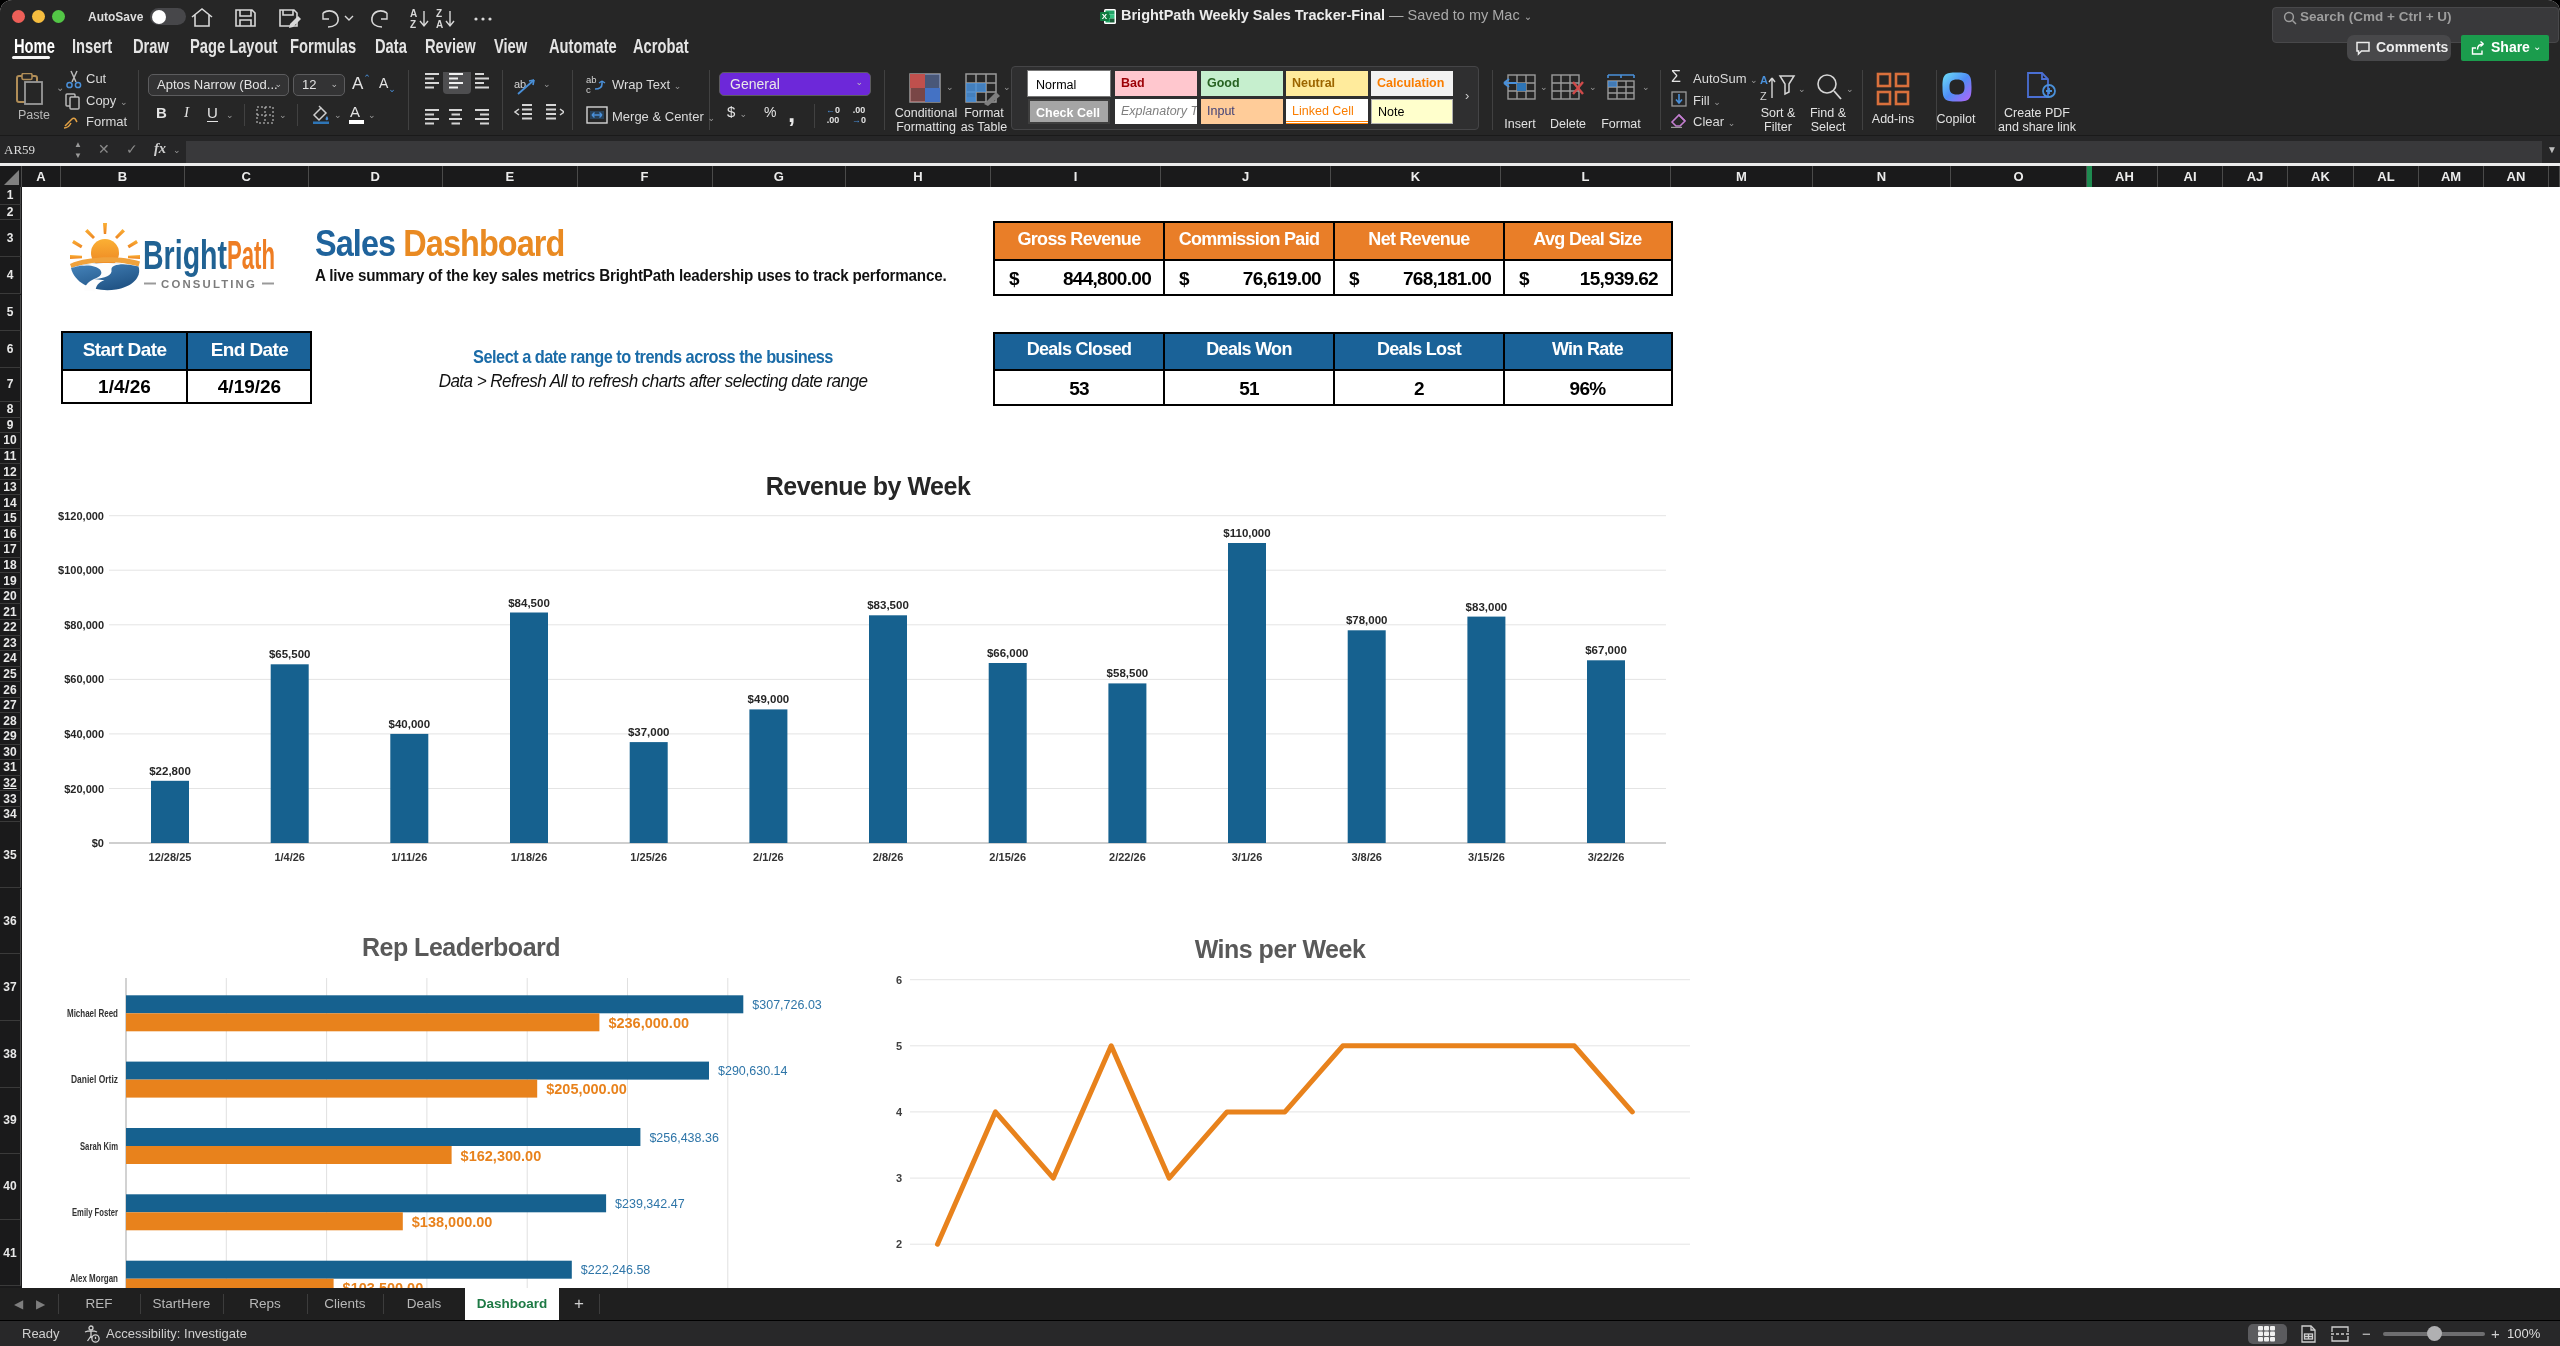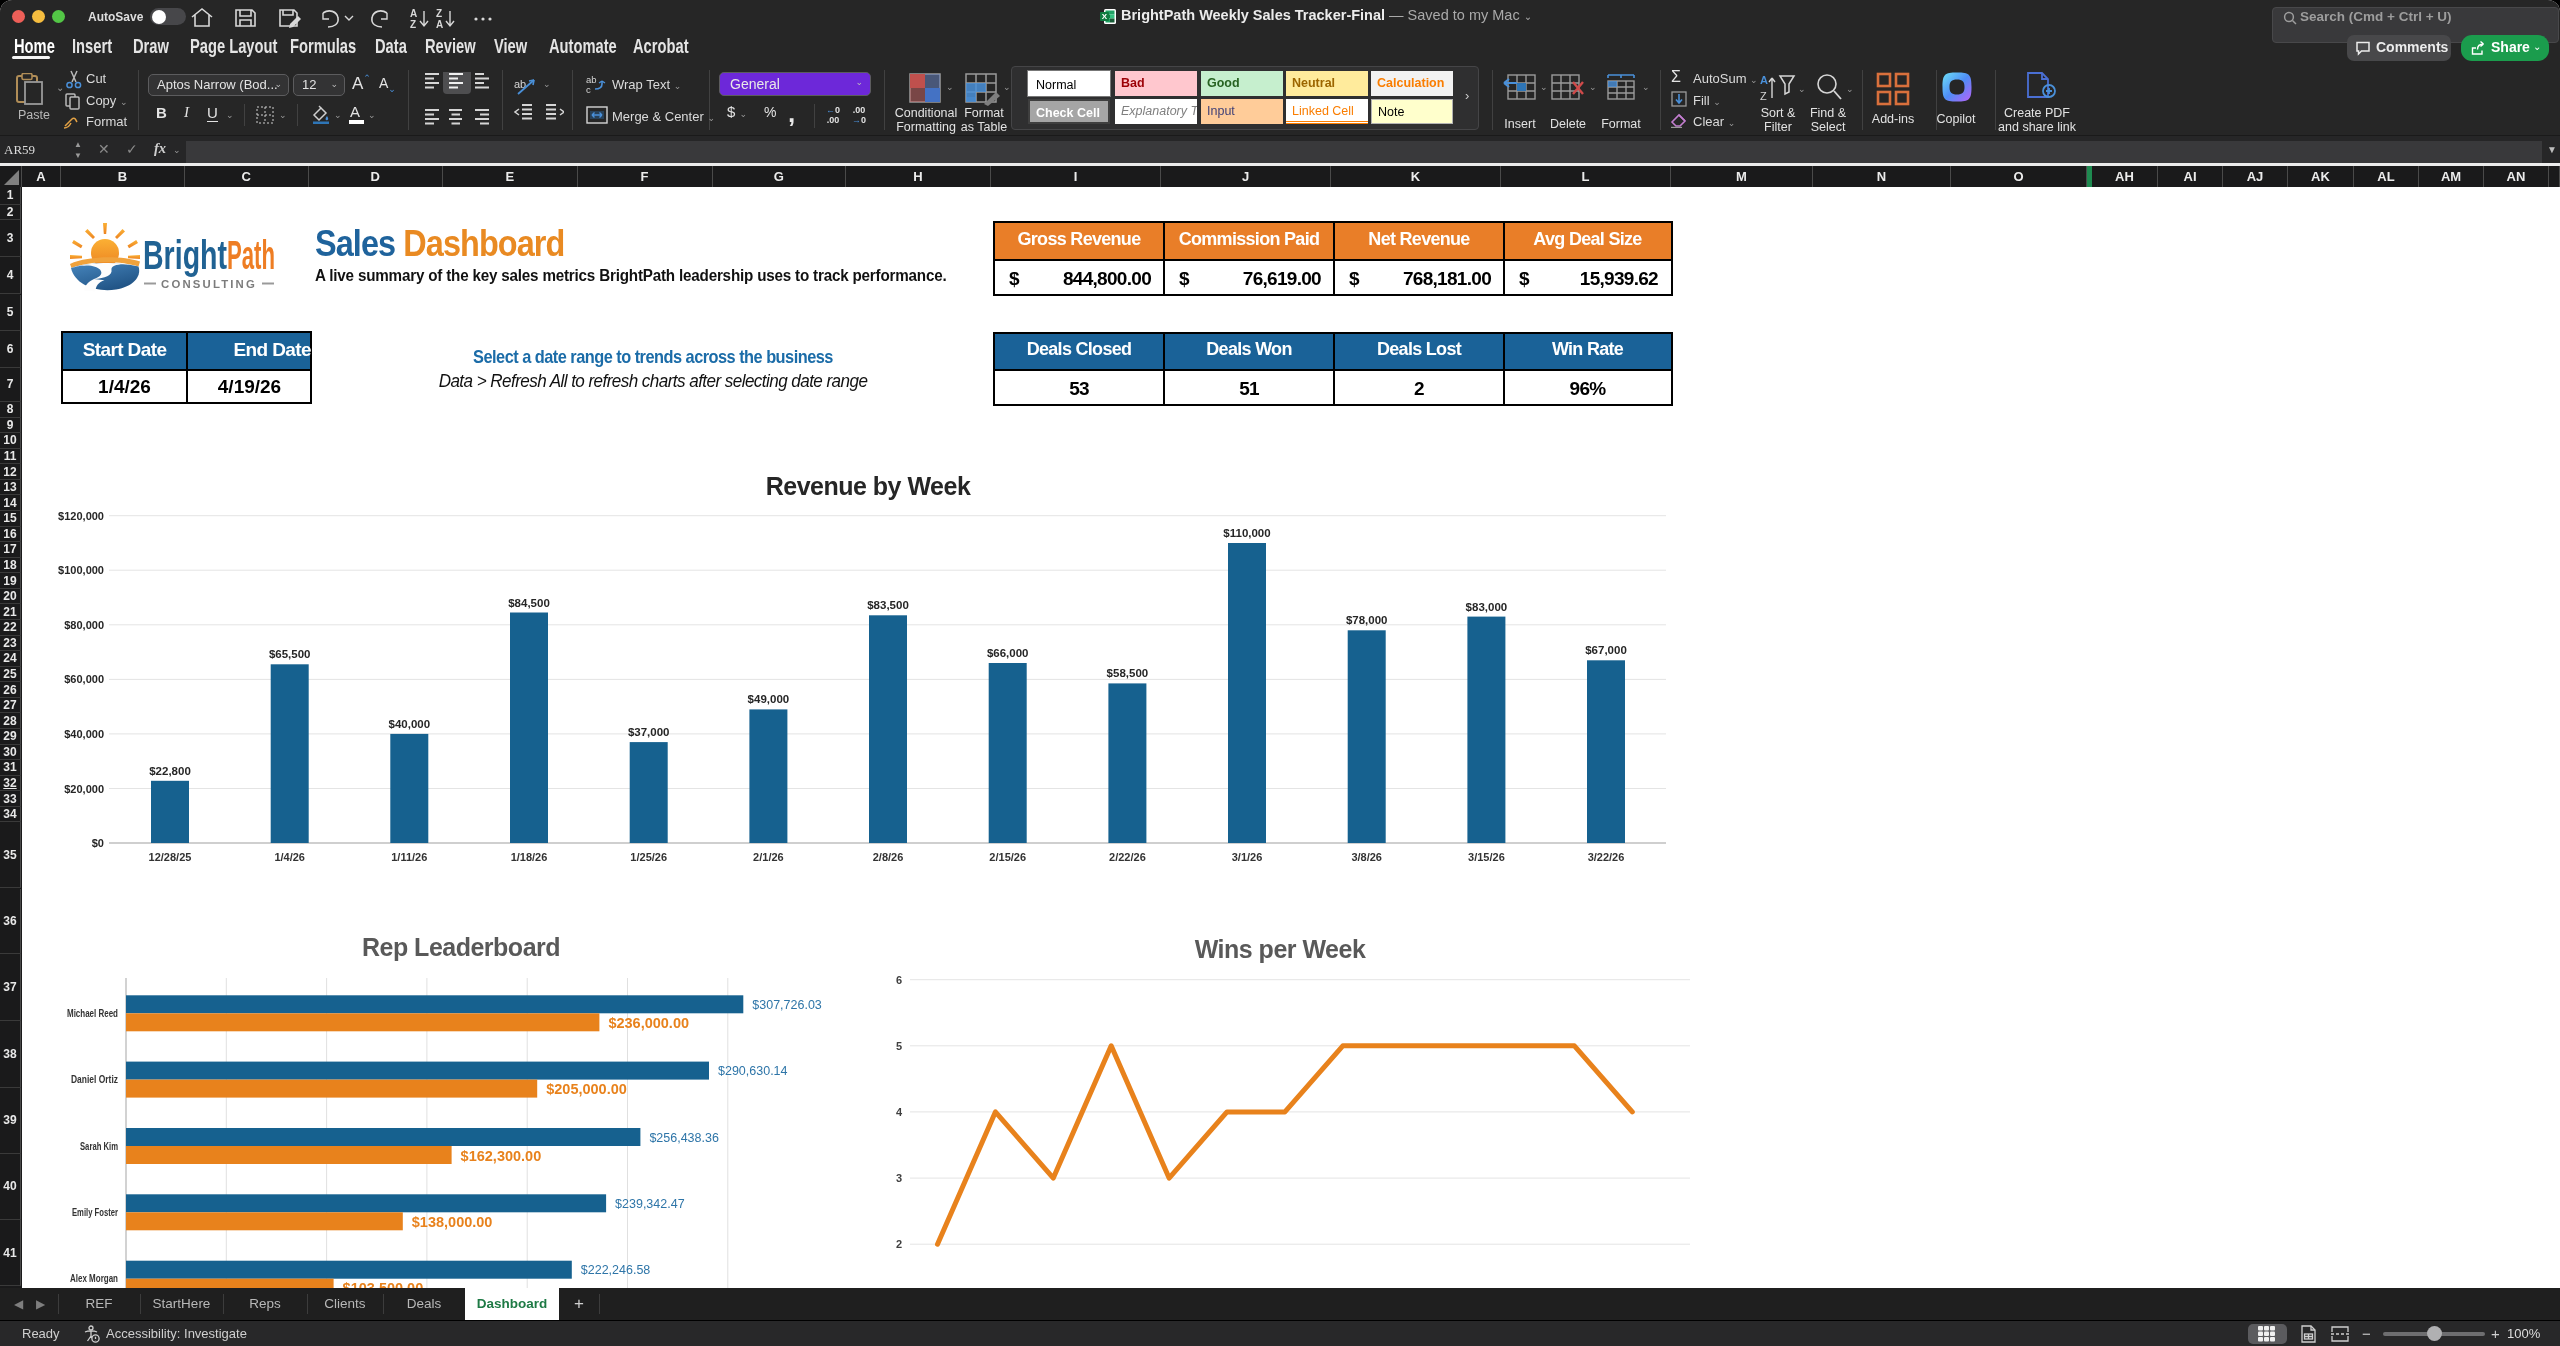--- a/index.html
+++ b/index.html
@@ -101,21 +101,21 @@
     <div class="mtab" style="left:494px;">View</div>
     <div class="mtab" style="left:549px;">Automate</div>
     <div class="mtab" style="left:633px;">Acrobat</div>
 
     <div class="abs" style="left:2347px;top:35px;width:104px;height:26px;background:#48484a;border-radius:7px;">
       <svg class="abs" style="left:8px;top:5px;" width="16" height="16" viewBox="0 0 16 16" fill="none" stroke="#ececec" stroke-width="1.5">
         <path d="M2 2.5 H14 V11 H6.5 L3.5 14 V11 H2 Z"></path>
       </svg>
       <div class="abs" style="left:29px;top:4px;font-size:14px;font-weight:700;color:#ececec;">Comments</div>
     </div>
-    <div class="abs" style="left:2461px;top:35px;width:88px;height:26px;background:#1b9c4d;border-radius:11px;">
+    <div class="abs" style="left:2461px;top:35px;width:88px;height:26px;background:#1b9c4d;border-radius:2px;">
       <svg class="abs" style="left:9px;top:5px;" width="16" height="16" viewBox="0 0 16 16" fill="none" stroke="#fff" stroke-width="1.4">
         <path d="M6 8 H2.5 V14 H12 V10.5"></path>
           <path d="M7.5 9.5 C7.5 6 9.5 4 13.5 4 M13.5 4 L10.5 1.5 M13.5 4 L10.5 6.5"></path>
       </svg>
       <div class="abs" style="left:30px;top:4px;font-size:14px;font-weight:700;color:#fff;">Share</div>
       <div class="abs" style="left:72px;top:6px;font-size:10px;color:#fff;">⌄</div>
     </div>
   </div>
   <div id="ribbon">
 
@@ -477,21 +477,21 @@
     <div class="abs" style="left:315px;top:267px;font-size:16px;font-weight:700;color:#111;letter-spacing:-0.2px;white-space:nowrap;transform:scaleX(0.95);transform-origin:0 0;">A live summary of the key sales metrics BrightPath leadership uses to track performance.</div>
 
     <div class="abs" style="left:420px;top:346px;width:466px;text-align:center;font-size:19px;font-weight:700;color:#1b6ca8;letter-spacing:-0.6px;transform:scaleX(0.86);">Select a date range to trends across the business</div>
     <div class="abs" style="left:420px;top:371px;width:466px;text-align:center;font-size:18px;font-style:italic;color:#111;letter-spacing:-0.6px;transform:scaleX(0.95);">Data &gt; Refresh All to refresh charts after selecting date range</div>
 
     <div class="abs" style="left:61px;top:331px;width:251px;height:73px;border:2.5px solid #000;">
       <div class="abs" style="left:0;top:0;width:100%;height:36px;background:#1a6298;"></div>
       <div class="abs" style="left:123px;top:0;width:2px;height:100%;background:#000;"></div>
       <div class="abs" style="left:0;top:36px;width:100%;height:2px;background:#000;"></div>
       <div class="abs" style="left:0;top:6px;width:123px;text-align:center;font-size:19px;font-weight:700;color:#fff;letter-spacing:-0.6px;">Start Date</div>
-      <div class="abs" style="left:125px;top:6px;width:123px;text-align:right;font-size:19px;font-weight:700;color:#fff;letter-spacing:-0.6px;">End Date</div>
+      <div class="abs" style="left:125px;top:6px;width:123px;text-align:center;font-size:19px;font-weight:700;color:#fff;letter-spacing:-0.6px;">End Date</div>
       <div class="abs" style="left:0;top:43px;width:123px;text-align:center;font-size:19px;font-weight:700;color:#000;">1/4/26</div>
       <div class="abs" style="left:125px;top:43px;width:123px;text-align:center;font-size:19px;font-weight:700;color:#000;">4/19/26</div>
     </div>
 
     <div class="abs" style="left:993px;top:221px;width:680px;height:75px;border:2.5px solid #000;">
       <div class="abs" style="left:0;top:0;width:100%;height:36px;background:#e97e28;"></div>
       <div class="abs" style="left:168px;top:0;width:2px;height:100%;background:#000;"></div>
       <div class="abs" style="left:338px;top:0;width:2px;height:100%;background:#000;"></div>
       <div class="abs" style="left:508px;top:0;width:2px;height:100%;background:#000;"></div>
       <div class="abs" style="left:0;top:36px;width:100%;height:2px;background:#000;"></div>

